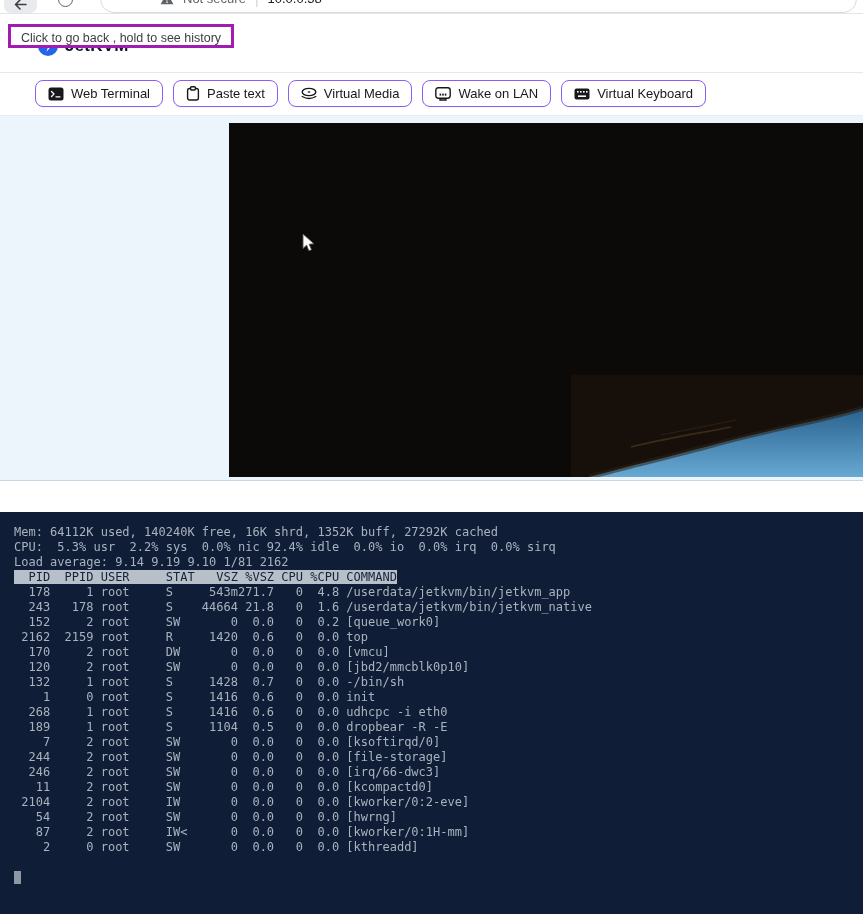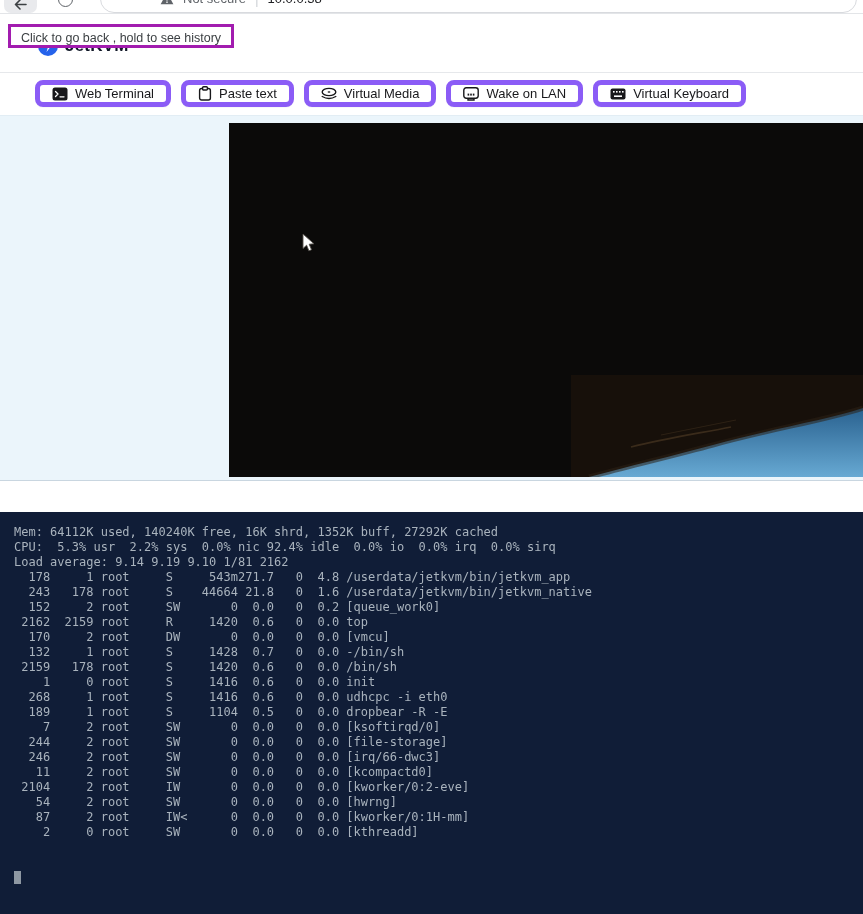--- a/index.html
+++ b/index.html
@@ -26,21 +26,21 @@
   
   .app-header { position:absolute; top:14px; left:0; width:863px; height:59px; background:#fff; border-bottom:1px solid #e6e8eb; }
   .logo-wrap { position:absolute; left:38px; top:22px; display:flex; align-items:center; gap:7px; }
   .logo-badge { width:20px; height:20px; border-radius:50%; background:#2563eb; position:relative; }
   .logo-badge svg { position:absolute; left:4px; top:3px; }
   .logo-text { font-size:17px; font-weight:800; color:#111827; letter-spacing:.2px; }
 
   
   .toolbar { position:absolute; top:73px; left:0; width:863px; height:42px; background:#fff; }
   .toolbar-row { position:absolute; left:35px; top:7px; display:flex; gap:10px; }
-  .tbtn { display:flex; align-items:center; gap:7px; height:27px; padding:0 12px; background:#fff; border:5px solid #8b5cf6; border-radius:8px; font-size:13px; font-weight:500; color:#18181b; font-family:"Liberation Sans",sans-serif; cursor:pointer; box-shadow:0 1px 1px rgba(0,0,0,.03); }
+  .tbtn { display:flex; align-items:center; gap:7px; height:27px; padding:0 12px; background:#fff; border:1px solid #8b5cf6; border-radius:8px; font-size:13px; font-weight:500; color:#18181b; font-family:"Liberation Sans",sans-serif; cursor:pointer; box-shadow:0 1px 1px rgba(0,0,0,.03); }
   .tbtn svg { flex:0 0 auto; }
 
   
   .video-section { position:absolute; top:115px; left:0; width:863px; height:366px; background:#ebf5fb; border-top:1px solid #e2edf4; border-bottom:1px solid #c9d6e0; }
   .video-frame { position:absolute; left:229px; top:7px; right:0; bottom:3px; background:#0b0a09; overflow:hidden; }
   .sky { position:absolute; right:0; bottom:0; }
   .pointer { position:absolute; left:73px; top:110px; }
 
   
   .terminal { position:absolute; top:512px; left:0; width:863px; height:402px; background:#101d37; padding:13px 12px 0 14px; font-family:"DejaVu Sans Mono", monospace; font-size:12px; line-height:15px; color:#a9b3bd; cursor:text; }
@@ -151,27 +151,28 @@
     <svg class="pointer" width="13" height="19" viewBox="0 0 13 19">
       <path d="M1 1 L1 15.5 L4.6 12.2 L6.9 17.8 L9.5 16.7 L7.2 11.2 L12 10.8 Z" fill="#ffffff" stroke="#55504b" stroke-width="0.9"></path>
     </svg>
   </div>
 </div>
 
 <div class="terminal">
   <div class="tline">Mem: 64112K used, 140240K free, 16K shrd, 1352K buff, 27292K cached</div>
   <div class="tline">CPU:  5.3% usr  2.2% sys  0.0% nic 92.4% idle  0.0% io  0.0% irq  0.0% sirq</div>
   <div class="tline">Load average: 9.14 9.19 9.10 1/81 2162</div>
+  <div class="tline thead-line"><span>  PID  PPID USER     STAT   VSZ %VSZ CPU %CPU COMMAND</span></div>
   <div class="tline">  178     1 root     S     543m271.7   0  4.8 /userdata/jetkvm/bin/jetkvm_app</div>
   <div class="tline">  243   178 root     S    44664 21.8   0  1.6 /userdata/jetkvm/bin/jetkvm_native</div>
   <div class="tline">  152     2 root     SW       0  0.0   0  0.2 [queue_work0]</div>
   <div class="tline"> 2162  2159 root     R     1420  0.6   0  0.0 top</div>
   <div class="tline">  170     2 root     DW       0  0.0   0  0.0 [vmcu]</div>
+  <div class="tline">  120     2 root     SW       0  0.0   0  0.0 [jbd2/mmcblk0p10]</div>
   <div class="tline">  132     1 root     S     1428  0.7   0  0.0 -/bin/sh</div>
-  <div class="tline"> 2159   178 root     S     1420  0.6   0  0.0 /bin/sh</div>
   <div class="tline">    1     0 root     S     1416  0.6   0  0.0 init</div>
   <div class="tline">  268     1 root     S     1416  0.6   0  0.0 udhcpc -i eth0</div>
   <div class="tline">  189     1 root     S     1104  0.5   0  0.0 dropbear -R -E</div>
   <div class="tline">    7     2 root     SW       0  0.0   0  0.0 [ksoftirqd/0]</div>
   <div class="tline">  244     2 root     SW       0  0.0   0  0.0 [file-storage]</div>
   <div class="tline">  246     2 root     SW       0  0.0   0  0.0 [irq/66-dwc3]</div>
   <div class="tline">   11     2 root     SW       0  0.0   0  0.0 [kcompactd0]</div>
   <div class="tline"> 2104     2 root     IW       0  0.0   0  0.0 [kworker/0:2-eve]</div>
   <div class="tline">   54     2 root     SW       0  0.0   0  0.0 [hwrng]</div>
   <div class="tline">   87     2 root     IW&lt;      0  0.0   0  0.0 [kworker/0:1H-mm]</div>

